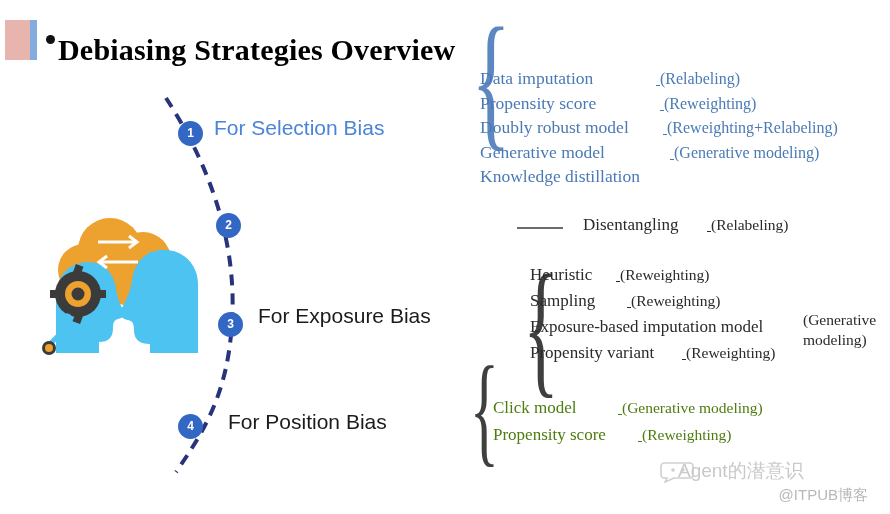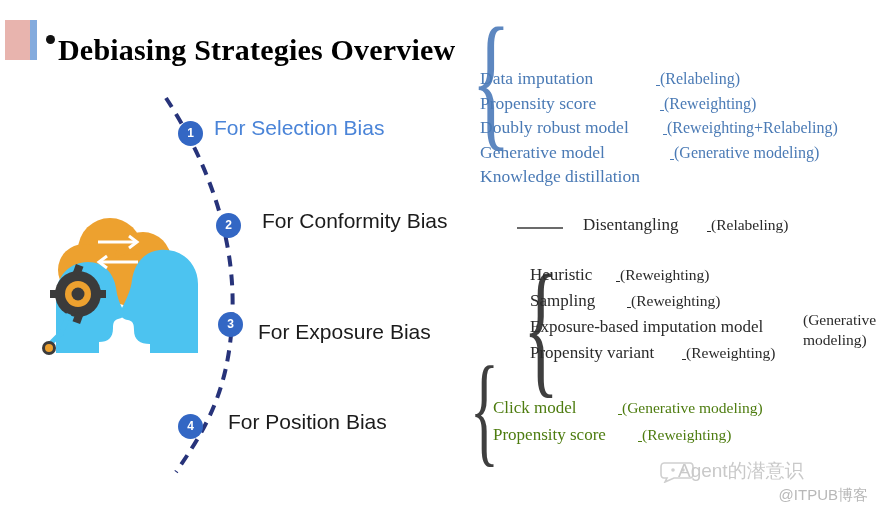--- a/index.html
+++ b/index.html
@@ -96,21 +96,21 @@
     font-size: 21px;
     white-space: nowrap;
     color: #1b1b1b;
   }
   #heading-1 {
     left: 214px;
     top: 116px;
     color: #4a84d8;
   }
   #heading-2 { left: 262px; top: 209px; }
-  #heading-3 { left: 258px; top: 320px; }
+  #heading-3 { left: 258px; top: 304px; }
   #heading-4 { left: 228px; top: 410px; }
 
   
   .brace {
     position: absolute;
     font-family: "Liberation Serif", serif;
     font-weight: normal;
     color: #3f3f3f;
     transform-origin: center center;
   }
@@ -245,21 +245,20 @@
   <svg id="spine-svg" viewBox="0 0 890 514">
     <path d="M 166 98 C 200 150, 238 230, 232 322 C 228 392, 205 430, 176 472" fill="none" stroke="#27337a" stroke-width="4" stroke-dasharray="11 8" stroke-linecap="butt"></path>
   </svg>
 
   <div class="node" id="node-1">1</div>
   <div class="node" id="node-2">2</div>
   <div class="node" id="node-3">3</div>
   <div class="node" id="node-4">4</div>
 
   <div class="heading" id="heading-1">For Selection Bias</div>
-  <div class="heading" id="heading-2">For Conformity Bias</div>
   <div class="heading" id="heading-3">For Exposure Bias</div>
   <div class="heading" id="heading-4">For Position Bias</div>
 
   <div class="brace blue" id="brace-1">{</div>
   <div class="brace" id="brace-3">{</div>
   <div class="brace" id="brace-4">{</div>
 
   <div class="grp" id="grp-1">
     <div class="row">
       <span class="term" style="width:176px">Data imputation</span>

